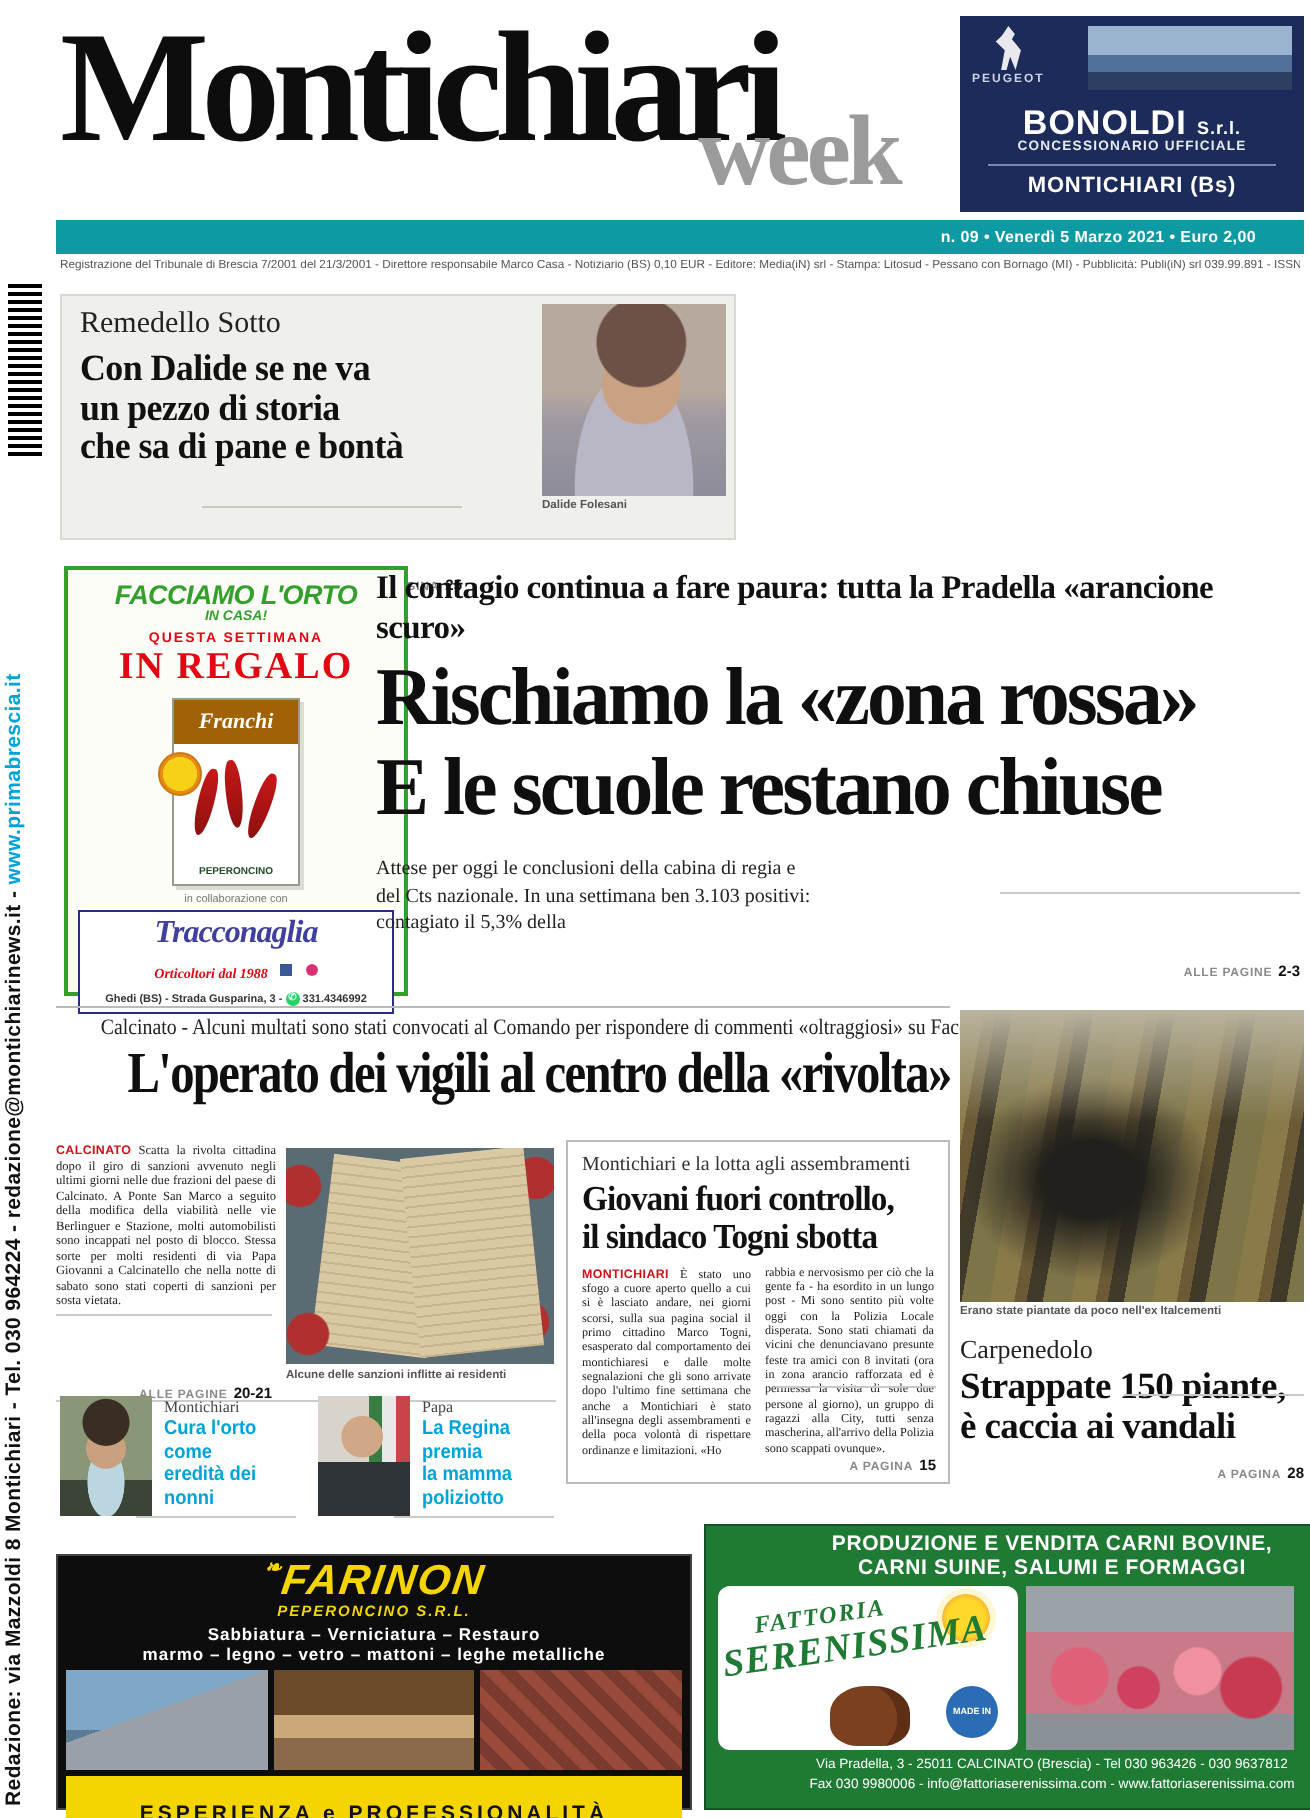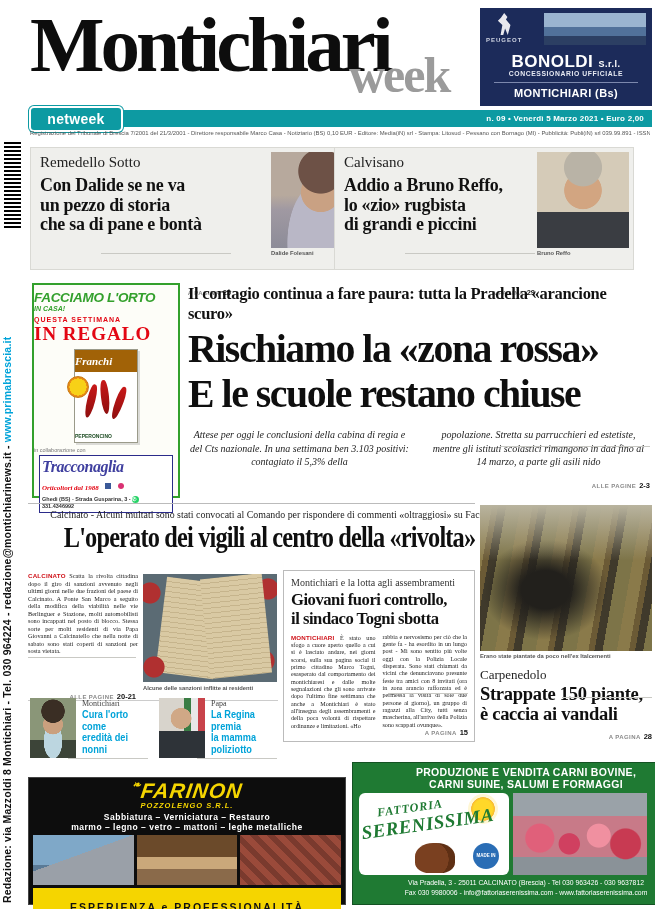--- a/index.html
+++ b/index.html
@@ -28,21 +28,21 @@
   .bon-name small{font-size:9px;font-weight:bold;}
   .bon-l2{position:absolute;left:0;top:62px;width:100%;font:bold 6.8px "Liberation Sans",sans-serif;letter-spacing:.6px;color:#e6e9f2;}
   .bon-div{position:absolute;left:14px;top:74px;width:144px;border-top:1px solid #7c88ad;}
   .bon-city{position:absolute;left:0;top:79px;width:100%;font:bold 11px "Liberation Sans",sans-serif;letter-spacing:.4px;}
 
   
   .tealbar{left:28px;top:110px;width:624px;height:17px;background:#0d9aa2;}
   .netweek{left:29px;top:106px;width:90px;height:22px;background:#0d9aa2;border:2px solid #fff;border-radius:5px;
     box-shadow:0 0 0 1px #0d9aa2;display:flex;align-items:center;justify-content:center;
     font:bold 14px "Liberation Sans",sans-serif;color:#fff;letter-spacing:.3px;}
-  .issue{position:absolute;right:8px;top:4px;font:bold 8px "Liberation Sans",sans-serif;color:#fff;letter-spacing:.2px;}
+  .issue{position:absolute;right:24px;top:4px;font:bold 8px "Liberation Sans",sans-serif;color:#fff;letter-spacing:.2px;}
   .imprint{left:30px;top:130px;width:620px;font:5.9px/1.2 "Liberation Sans",sans-serif;color:#555;
     text-align:center;white-space:nowrap;overflow:hidden;}
 
   
   .topbox{top:147px;height:123px;background:#efefec;border:1px solid #d9d9d4;box-sizing:border-box;}
   .tb1{left:30px;width:338px;}
   .tb2{left:334px;width:300px;}
   .tb-kicker{position:absolute;left:9px;top:6px;font-size:15px;color:#222;}
   .tb-head{position:absolute;left:9px;top:28px;width:192px;font-weight:bold;font-size:18.5px;line-height:1.06;
     letter-spacing:-.3px;color:#111;transform:scaleX(.97);transform-origin:0 0;}
@@ -87,22 +87,22 @@
   .ph-room{background:linear-gradient(180deg,#6b4a2a 0 45%,#caa87a 45% 68%,#8a6a4a 68%);}
   .ph-brick{background:repeating-linear-gradient(45deg,#9a4a3a 0 6px,#7a3a2e 6px 12px);}
   .ph-meat{background:
     radial-gradient(circle at 20% 55%,#e0607a 0 12%,transparent 13%),
     radial-gradient(circle at 42% 62%,#d04060 0 11%,transparent 12%),
     radial-gradient(circle at 64% 52%,#f090a0 0 12%,transparent 13%),
     radial-gradient(circle at 84% 62%,#c83a52 0 12%,transparent 13%),
     linear-gradient(180deg,#9aa2a8 0 28%,#c87a88 28% 78%,#8a9298 78%);}
 
   
-  .orto{left:32px;top:283px;width:148px;height:215px;border:2px solid #33a02c;background:#fdfdf8;
-    box-sizing:border-box;font-family:"Liberation Sans",sans-serif;}
+  .orto{left:32px;top:283px;width:172px;height:215px;border:2px solid #33a02c;background:#fdfdf8;
+    box-sizing:border-box;text-align:center;font-family:"Liberation Sans",sans-serif;}
   .orto-t{margin-top:5px;font-weight:bold;font-style:italic;font-size:13.5px;color:#33a02c;letter-spacing:-.3px;}
   .orto-s{font-weight:bold;font-style:italic;font-size:7px;color:#33a02c;}
   .orto-w{margin-top:4px;font-weight:bold;font-size:7px;color:#e30613;letter-spacing:1px;}
   .orto-g{font-weight:bold;font-size:19px;color:#e30613;letter-spacing:1px;font-family:"Liberation Serif",serif;}
   .packet{position:relative;margin:4px auto 0;width:62px;height:92px;background:#fff;border:1px solid #9a9a8a;
     box-shadow:2px 2px 0 #00000022;}
   .packet-top{height:22px;background:#a16207;color:#fff;font:bold italic 11px "Liberation Serif",serif;line-height:22px;}
   .pepper{position:absolute;width:8px;height:34px;border-radius:50% 50% 60% 60%;background:linear-gradient(180deg,#c81818,#8f0f0f);}
   .pp1{left:12px;top:34px;transform:rotate(14deg);}
   .pp2{left:26px;top:30px;transform:rotate(-6deg);}
@@ -119,21 +119,21 @@
   .orto-addr{margin-top:2px;font:bold 5.5px "Liberation Sans",sans-serif;color:#333;}
   .wa{display:inline-block;width:7px;height:7px;border-radius:50%;background:#25d366;color:#fff;
       font:bold 5px/7px "Liberation Sans",sans-serif;vertical-align:middle;}
 
   
   .lead{left:188px;top:284px;width:462px;height:216px;}
   .lead-k{font-weight:bold;font-size:16.5px;letter-spacing:-.3px;color:#111;}
   .lead-h{margin-top:2px;font-weight:bold;font-size:41px;line-height:1.1;letter-spacing:-1.5px;color:#0f0f0f;
     transform:scaleX(.97);transform-origin:0 0;}
   .lead-deck{margin-top:12px;display:flex;gap:16px;}
-  .lead-deck div{width:223px;font-style:italic;font-size:10px;line-height:1.35;color:#222;text-align:center;}
+  .lead-deck div{width:223px;font-size:10px;line-height:1.35;color:#222;}
   .lead-pr{position:absolute;right:0;bottom:10px;width:150px;}
 
   
   .vigili{left:28px;top:503px;width:447px;height:240px;border-top:1px solid #bbb;}
   .vig-k{margin-top:4px;text-align:center;font-size:11px;color:#222;transform:scaleX(.9);transform-origin:50% 0;white-space:nowrap;}
   .vig-h{margin-top:1px;text-align:center;font-weight:bold;font-size:29px;letter-spacing:-1px;color:#0f0f0f;
     transform:scaleX(.84);transform-origin:50% 0;white-space:nowrap;}
   .vig-col{position:absolute;left:0;top:68px;width:110px;}
   .citylbl{color:#cf1017;font:bold 6.2px "Liberation Sans",sans-serif;letter-spacing:.2px;}
   .smallbody{font-size:6.3px;line-height:1.2;color:#222;text-align:justify;}
@@ -224,45 +224,32 @@
     <div class="bon-l2">CONCESSIONARIO UFFICIALE</div>
     <div class="bon-div"></div>
     <div class="bon-city">MONTICHIARI (Bs)</div>
   </div>
 
   <div class="abs mast-sub">week</div>
 
   <div class="abs tealbar">
     <div class="issue">n. 09 • Venerdì 5 Marzo 2021 • Euro 2,00</div>
   </div>
-  <div class="abs netweek">netweek</div>
   <div class="abs imprint">Registrazione del Tribunale di Brescia 7/2001 del 21/3/2001 - Direttore responsabile Marco Casa - Notiziario (BS) 0,10 EUR - Editore: Media(iN) srl - Stampa: Litosud - Pessano con Bornago (MI) - Pubblicità: Publi(iN) srl 039.99.891 - ISSN 2499-8486 - Poste Italiane s.p.a. - Spedizione in A.P. - D.L. 353/2003 (conv. in L. 27/02/2004 n° 46) - art. 1 comma 1 - DCB LO - MI</div>
 
   <div class="abs topbox tb1">
     <div class="tb-kicker">Remedello Sotto</div>
     <div class="tb-head pre">Con Dalide se ne va
 un pezzo di storia
 che sa di pane e bontà</div>
     <div class="tb-photo ph-dalide"></div>
     <div class="tb-cap">Dalide Folesani</div>
     <div class="pageref tb-pr">
       <span class="pr-label">A PAGINA</span>
       <span class="pr-num">25</span>
-    </div>
-  </div>
-  <div class="abs topbox tb2">
-    <div class="tb-kicker">Calvisano</div>
-    <div class="tb-head pre">Addio a Bruno Reffo,
-lo «zio» rugbista
-di grandi e piccini</div>
-    <div class="tb-photo ph-bruno"></div>
-    <div class="tb-cap">Bruno Reffo</div>
-    <div class="pageref tb-pr">
-      <span class="pr-label">A PAGINA</span>
-      <span class="pr-num">29</span>
     </div>
   </div>
 
   <div class="abs orto">
     <div class="orto-t">FACCIAMO L'ORTO</div>
     <div class="orto-s">IN CASA!</div>
     <div class="orto-w">QUESTA SETTIMANA</div>
     <div class="orto-g">IN REGALO</div>
     <div class="packet">
       <div class="packet-top">Franchi</div>
@@ -289,21 +276,20 @@
   </div>
 
   <div class="abs lead">
     <div class="lead-k">Il contagio continua a fare paura: tutta la Pradella «arancione scuro»</div>
     <div class="lead-h">
       <div>Rischiamo la «zona rossa»</div>
       <div>E le scuole restano chiuse</div>
     </div>
     <div class="lead-deck">
       <div>Attese per oggi le conclusioni della cabina di regia e del Cts nazionale. In una settimana ben 3.103 positivi: contagiato il 5,3% della</div>
-      <div>popolazione. Stretta su parrucchieri ed estetiste, mentre gli istituti scolastici rimangono in dad fino al 14 marzo, a parte gli asili nido</div>
     </div>
     <div class="pageref lead-pr">
       <span class="pr-label">ALLE PAGINE</span>
       <span class="pr-num">2-3</span>
     </div>
   </div>
 
   <div class="abs vigili">
     <div class="vig-k">Calcinato - Alcuni multati sono stati convocati al Comando per rispondere di commenti «oltraggiosi» su Facebook</div>
     <div class="vig-h">L'operato dei vigili al centro della «rivolta»</div>
@@ -370,21 +356,21 @@
 la mamma poliziotto</div>
       <div class="pageref mini-pr">
         <span class="pr-label">A PAGINA</span>
         <span class="pr-num">21</span>
       </div>
     </div>
   </div>
 
   <div class="abs farinon">
     <div class="far-name"><span class="far-leaf">❧</span><span>FARINON</span></div>
-    <div class="far-sub">POZZOLENGO S.R.L.</div>
+    <div class="far-sub">PEPERONCINO S.R.L.</div>
     <div class="far-l1">Sabbiatura – Verniciatura – Restauro</div>
     <div class="far-l2">marmo – legno – vetro – mattoni – leghe metalliche</div>
     <div class="far-photos">
       <div class="ph-bridge"></div>
       <div class="ph-room"></div>
       <div class="ph-brick"></div>
     </div>
     <div class="far-banner">ESPERIENZA e PROFESSIONALITÀ</div>
     <div class="far-addr"><span class="far-city">POZZOLENGO (BS)</span><span> Via Pascoli, 18 - Tel 030.9918491 - Cell. 339.2328827 - info@farinon.it - www.farinon.it</span></div>
   </div>

